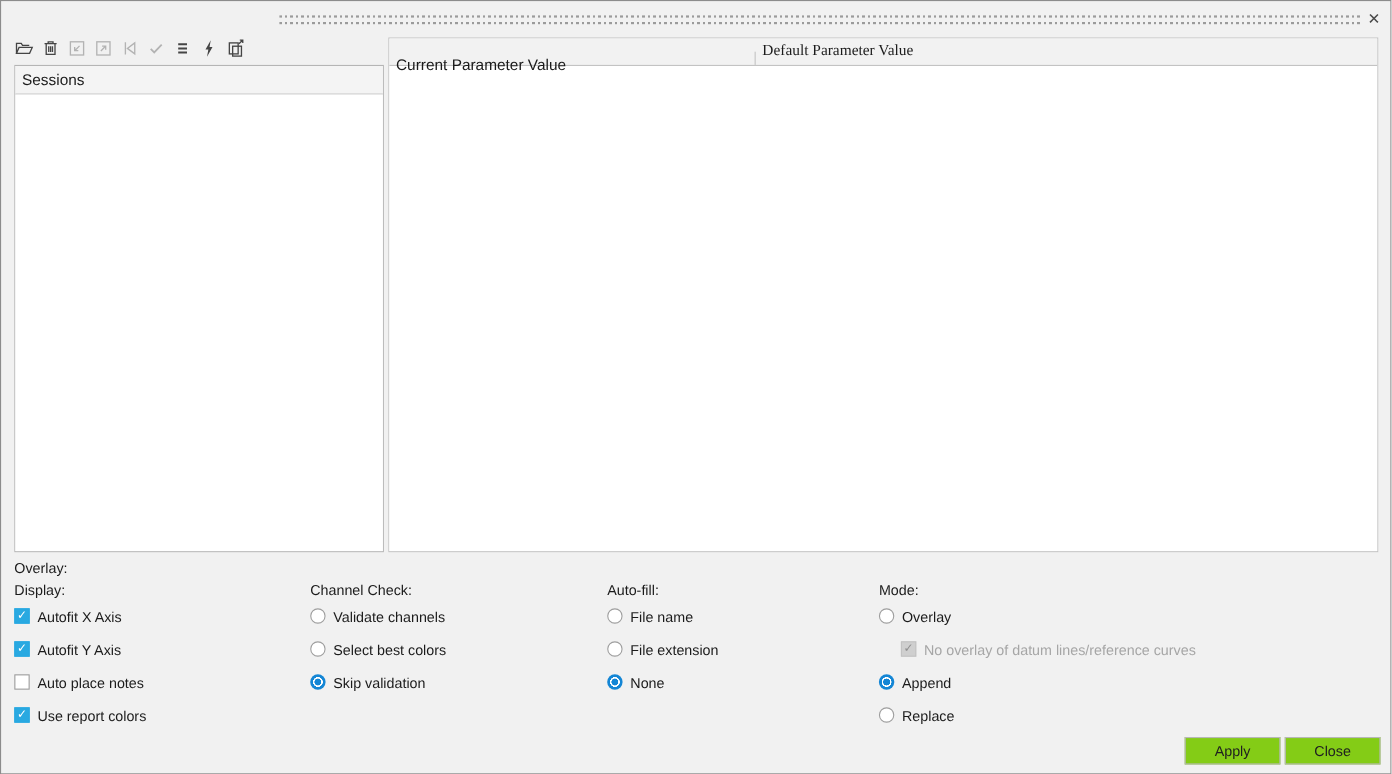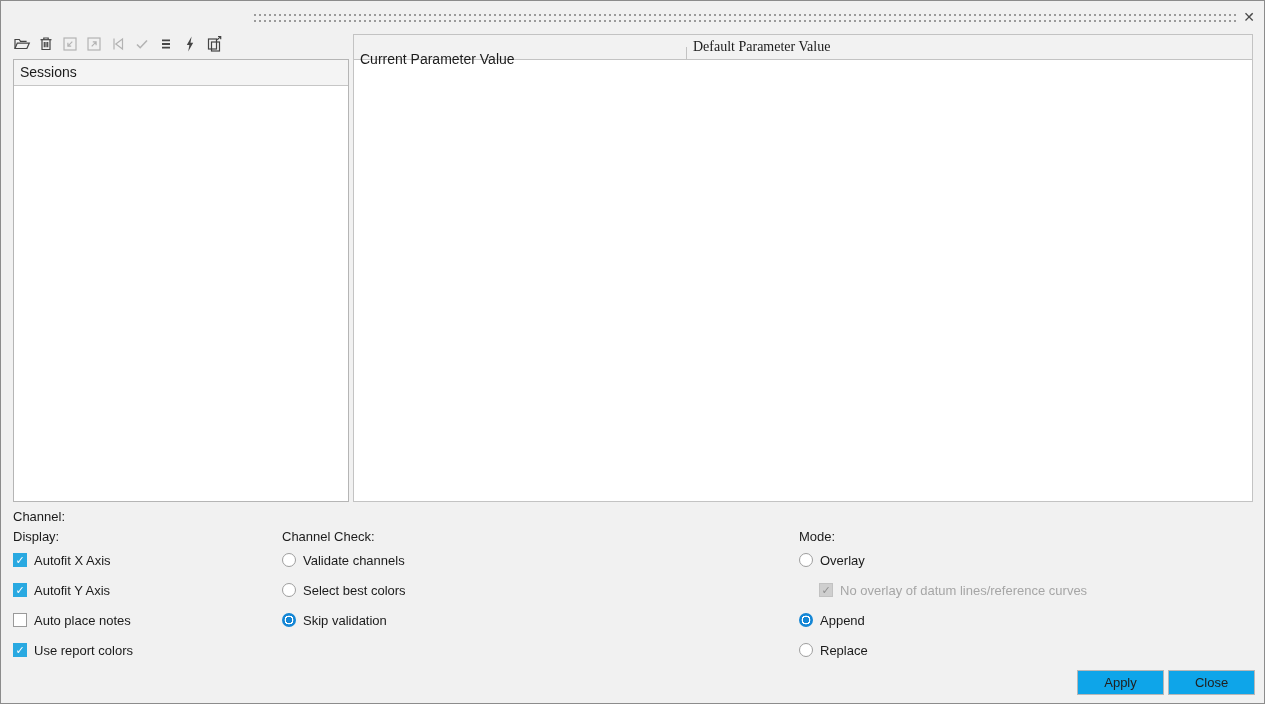--- a/index.html
+++ b/index.html
@@ -65,21 +65,21 @@
   
   .radio{width:14px;height:14px;border-radius:50%;border:1px solid #9e9e9e;background:#fff;flex:0 0 auto;}
   .radio[data-selected="true"]{
     border:none;
     background:radial-gradient(circle at 50% 50%,
       var(--radio-accent) 0 3px,#ffffff 3.3px 4.3px,var(--radio-accent) 4.6px 7.5px);
   }
   
   .bottom-buttons{position:absolute;right:9px;top:669px;display:flex;gap:4px;}
   .dlg-btn{
-    width:87px;height:25px;background:#0ea5e9;border:1px solid #b7b7b7;
+    width:87px;height:25px;background:#84cc16;border:1px solid #b7b7b7;
     font-family:inherit;font-size:13px;color:#202020;cursor:pointer;
   }
 </style>
 </head>
 <body>
 
 <div id="window">
 
   <div class="titlebar">
     <div class="drag-dots"></div>
@@ -151,21 +151,21 @@
   </div>
 
   <div class="ptable">
     <div class="ptable-header">
       <div class="pth col2">Current Parameter Value</div>
       <div class="pth col3">Default Parameter Value</div>
     </div>
     <div class="ptable-body"></div>
   </div>
 
-  <div class="options-title">Channel:</div>
+  <div class="options-title">Overlay:</div>
 
   <div class="optgroup" style="left:12px;">
     <div class="grouplabel">Display:</div>
     <div class="optrow">
       <span class="checkbox" data-checked="true">
           <span class="glyph">✓</span>
         </span>
       <span class="rowlabel">Autofit X Axis</span>
     </div>
     <div class="optrow">
@@ -195,20 +195,35 @@
     <div class="optrow">
       <span class="radio" data-selected="false"></span>
       <span class="rowlabel">Select best colors</span>
     </div>
     <div class="optrow">
       <span class="radio" data-selected="true"></span>
       <span class="rowlabel">Skip validation</span>
     </div>
   </div>
 
+  <div class="optgroup" style="left:551px;">
+    <div class="grouplabel">Auto-fill:</div>
+    <div class="optrow">
+      <span class="radio" data-selected="false"></span>
+      <span class="rowlabel">File name</span>
+    </div>
+    <div class="optrow">
+      <span class="radio" data-selected="false"></span>
+      <span class="rowlabel">File extension</span>
+    </div>
+    <div class="optrow">
+      <span class="radio" data-selected="true"></span>
+      <span class="rowlabel">None</span>
+    </div>
+  </div>
 
   <div class="optgroup" style="left:798px;">
     <div class="grouplabel">Mode:</div>
     <div class="optrow">
       <span class="radio" data-selected="false"></span>
       <span class="rowlabel">Overlay</span>
     </div>
     <div class="optrow indented" data-disabled="true">
       <span class="checkbox" data-checked="true">
           <span class="glyph">✓</span>

